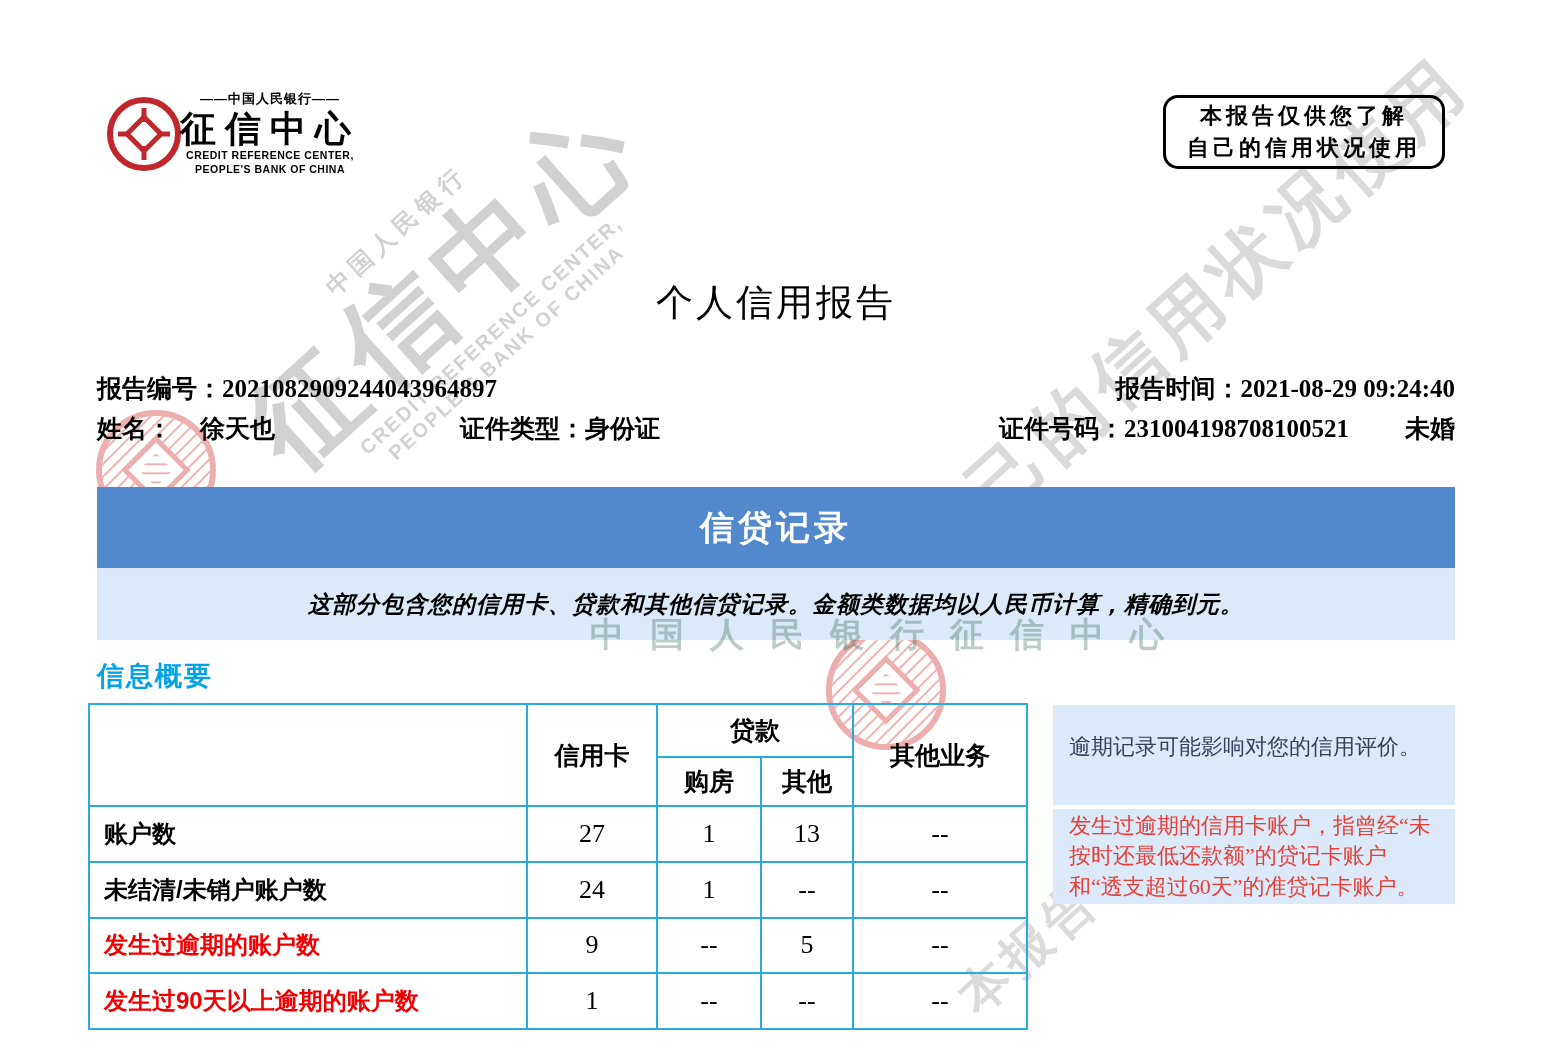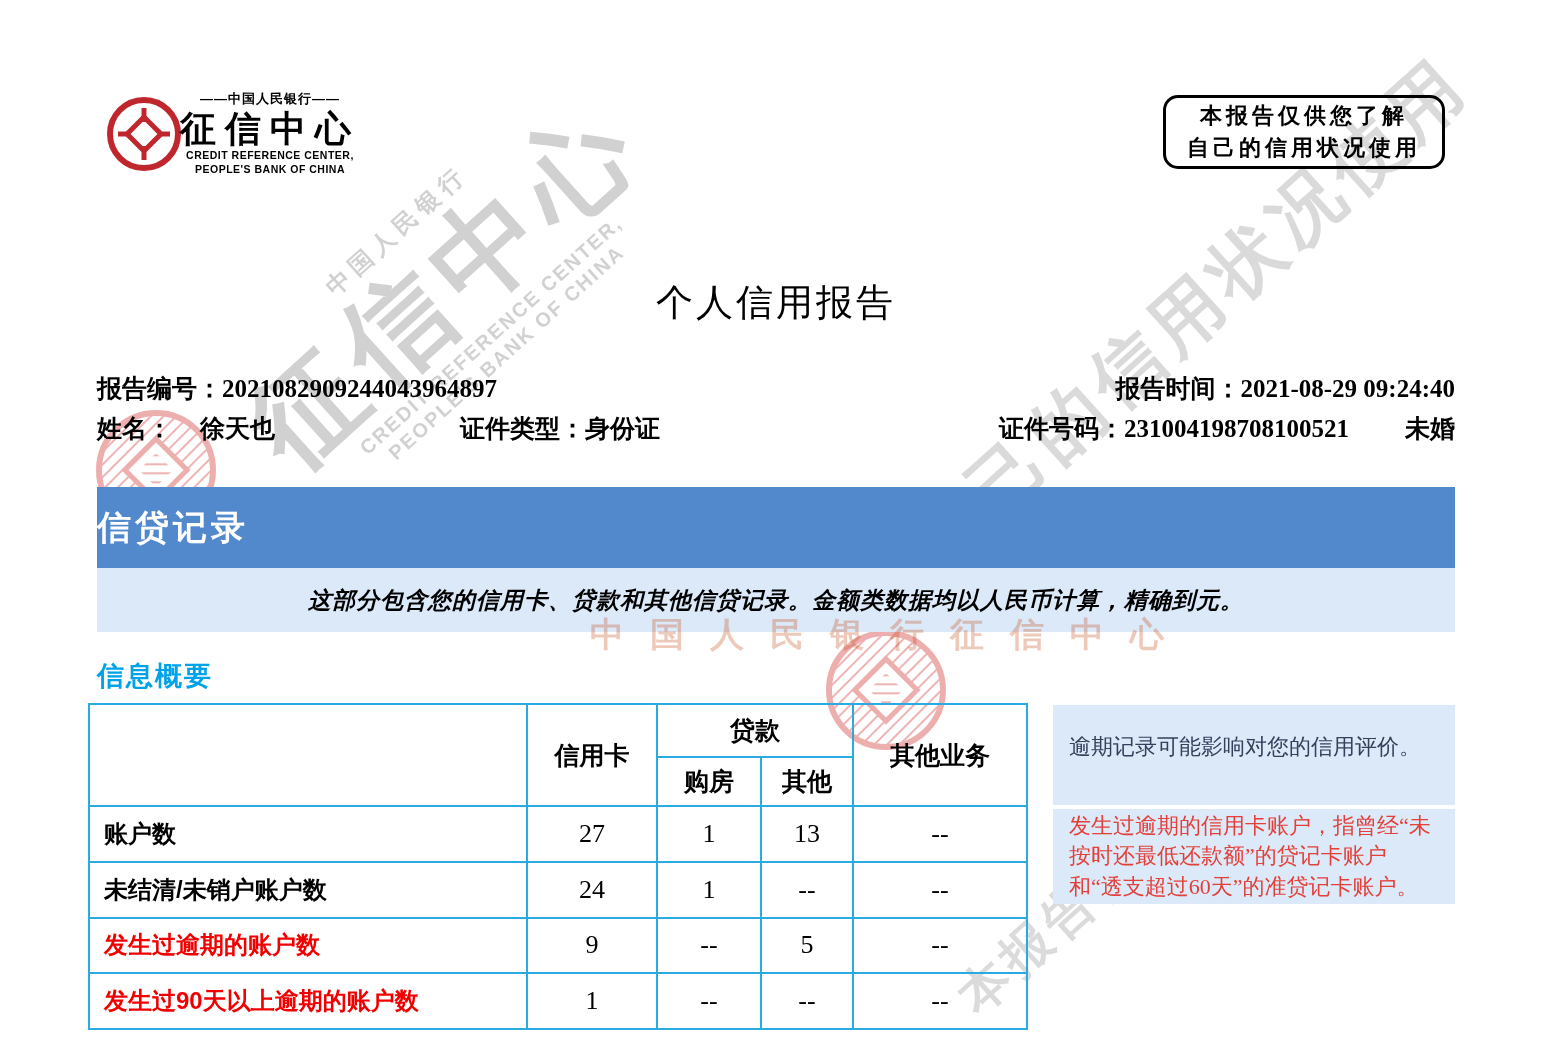--- a/index.html
+++ b/index.html
@@ -19,21 +19,21 @@
             transform:rotate(-42deg);color:#a8a8a8;opacity:.42;}
   .wm-usage span{font-size:72px;font-weight:bold;letter-spacing:8px;white-space:nowrap;}
   .wm-report{position:absolute;left:890px;top:770px;width:360px;height:280px;
              display:flex;align-items:center;justify-content:center;
              transform:rotate(-42deg);color:#a8a8a8;opacity:.40;}
   .wm-report span{font-size:50px;font-weight:bold;letter-spacing:6px;white-space:nowrap;}
   .wm-seal{position:absolute;width:124px;height:124px;opacity:.5;}
   .wm-seal.s2{left:94px;top:408px;}
   .wm-seal.s3{left:824px;top:628px;}
   .wm-ghost{position:absolute;left:590px;top:612px;z-index:3;pointer-events:none;
-            font-size:34px;font-weight:bold;letter-spacing:26px;color:#c2410c;opacity:.28;white-space:nowrap;}
+            font-size:34px;font-weight:bold;letter-spacing:26px;color:#14532d;opacity:.28;white-space:nowrap;}
 
   
   .logo-seal{position:absolute;left:106px;top:96px;width:76px;height:76px;z-index:2;}
   .logo-text{position:absolute;left:180px;top:90px;width:180px;z-index:2;text-align:center;}
   .logo-bankline{font-size:13px;font-weight:bold;white-space:nowrap;letter-spacing:1px;}
   .logo-name{font-size:36px;font-weight:bold;letter-spacing:9px;line-height:1.15;white-space:nowrap;}
   .logo-eng{font-size:10.5px;font-weight:bold;letter-spacing:.5px;line-height:1.25;white-space:nowrap;}
 
   .notice-box{position:absolute;left:1163px;top:95px;width:276px;height:68px;z-index:2;
               border:3px solid #000;border-radius:15px;display:flex;flex-direction:column;
@@ -48,23 +48,23 @@
   .line1{top:372px;}
   .line2{top:412px;}
   .fl-left{position:absolute;left:0;top:0;white-space:nowrap;}
   .fl-mid{position:absolute;left:363px;top:0;white-space:nowrap;}
   .fl-right{position:absolute;right:0;top:0;white-space:nowrap;text-align:right;}
   .gap-sm{display:inline-block;width:28px;}
   .gap-lg{display:inline-block;width:56px;}
 
   
   .banner{position:absolute;left:97px;top:487px;width:1358px;height:81px;z-index:2;
-          display:flex;align-items:center;justify-content:flex-start;}
+          display:flex;align-items:center;justify-content:center;}
   .banner span{color:#fff;font-size:34px;font-weight:600;letter-spacing:4px;}
-  .band{position:absolute;left:97px;top:568px;width:1358px;height:64px;z-index:2;
+  .band{position:absolute;left:97px;top:568px;width:1358px;height:72px;z-index:2;
         display:flex;align-items:center;justify-content:center;}
   .band span{font-size:23px;font-weight:bold;font-style:italic;letter-spacing:1px;}
 
   
   .summary-heading{position:absolute;left:97px;top:658px;z-index:2;
                    font-size:27px;font-weight:bold;letter-spacing:2px;}
   .summary-table{position:absolute;left:88px;top:703px;z-index:2;
                  border-collapse:collapse;table-layout:fixed;width:938px;height:327px;}
   .summary-table th,.summary-table td{border:2px solid #29abe2;padding:0;background:transparent;}
   .summary-table th{font-size:25px;font-weight:bold;text-align:center;}

